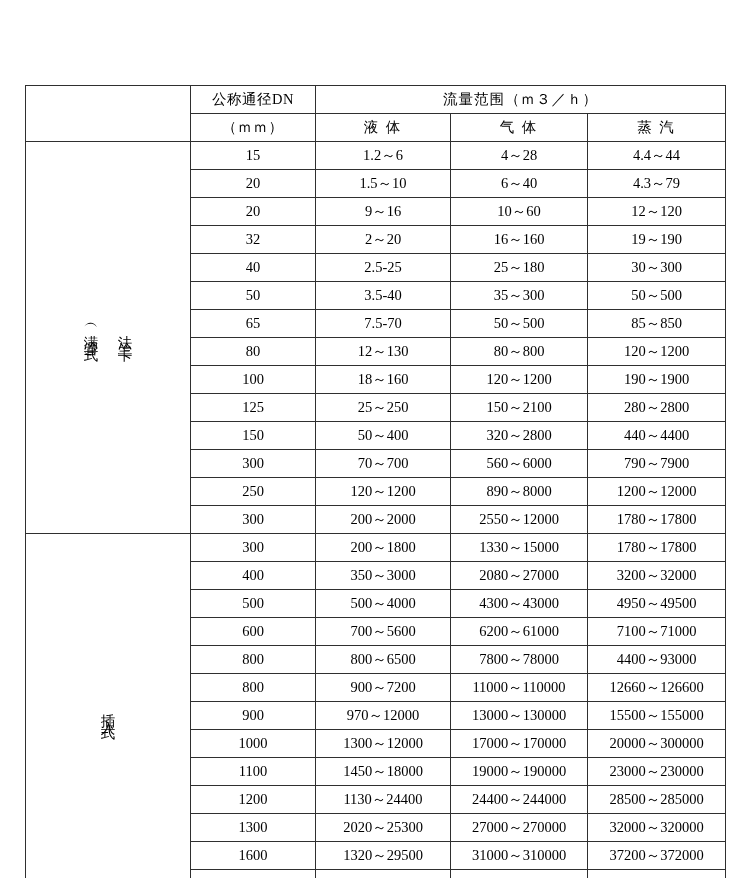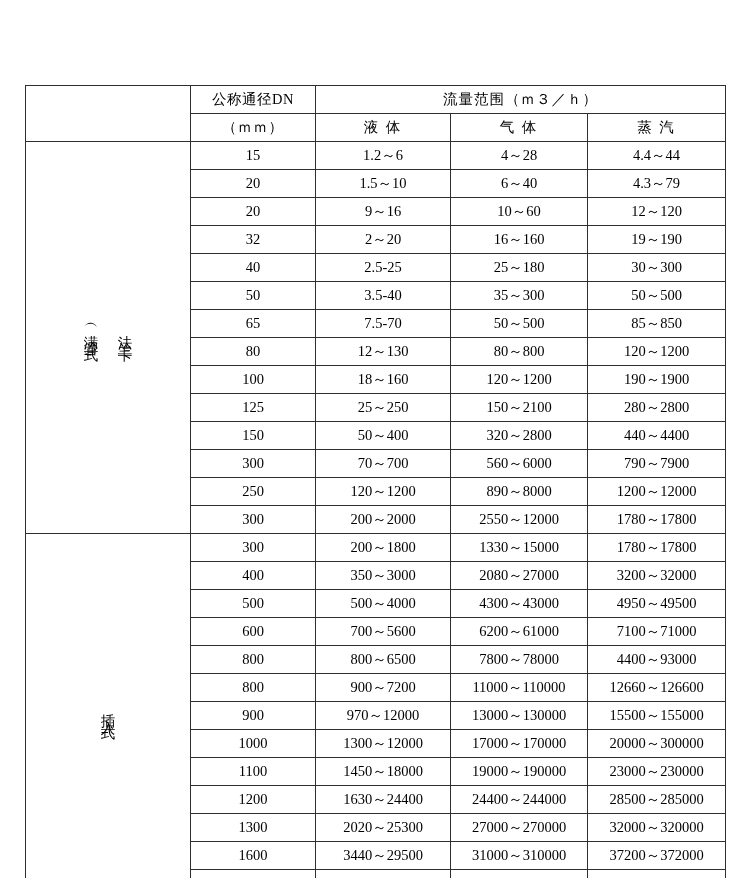--- a/index.html
+++ b/index.html
@@ -269,33 +269,33 @@
             <td class="val-cell">20000～300000</td>
           </tr>
           <tr>
             <td class="dn-cell">1100</td>
             <td class="val-cell">1450～18000</td>
             <td class="val-cell">19000～190000</td>
             <td class="val-cell">23000～230000</td>
           </tr>
           <tr>
             <td class="dn-cell">1200</td>
-            <td class="val-cell">1630～24400</td>
+            <td class="val-cell">1130～24400</td>
             <td class="val-cell">24400～244000</td>
             <td class="val-cell">28500～285000</td>
           </tr>
           <tr>
             <td class="dn-cell">1300</td>
             <td class="val-cell">2020～25300</td>
             <td class="val-cell">27000～270000</td>
             <td class="val-cell">32000～320000</td>
           </tr>
           <tr>
             <td class="dn-cell">1600</td>
-            <td class="val-cell">3440～29500</td>
+            <td class="val-cell">1320～29500</td>
             <td class="val-cell">31000～310000</td>
             <td class="val-cell">37200～372000</td>
           </tr>
           <tr>
             <td class="dn-cell">1500</td>
             <td class="val-cell">2550～38000</td>
             <td class="val-cell">38200～382000</td>
             <td class="val-cell">44500～445000</td>
           </tr>
         </tbody>

